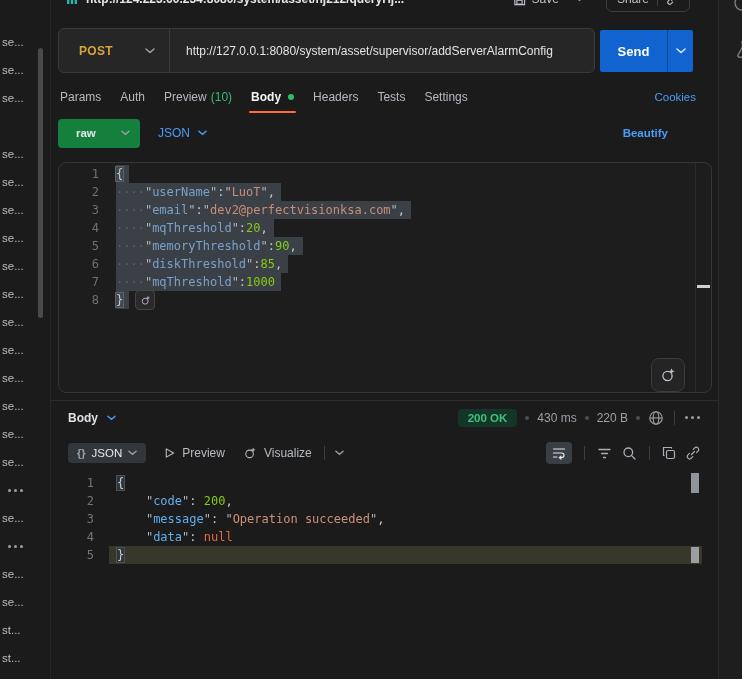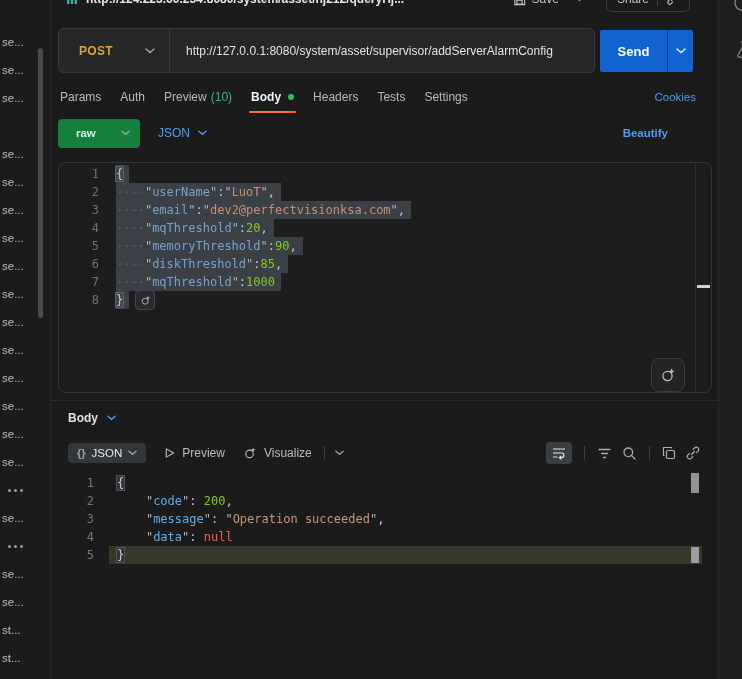--- a/index.html
+++ b/index.html
@@ -314,20 +314,41 @@
 
     <div class="resp-meta">
       <div class="resp-body-dd">
         <span>Body</span>
         <span class="chev">
           <svg width="9" height="6" viewBox="0 0 10 6">
               <path d="M1 1l4 3.5L9 1" fill="none" stroke="currentColor" stroke-width="1.5" stroke-linecap="round"></path>
             </svg>
         </span>
       </div>
+      <div class="resp-right">
+        <span class="status-badge">200 OK</span>
+        <span class="meta-dot"></span>
+        <span>430 ms</span>
+        <span class="meta-dot"></span>
+        <span>220 B</span>
+        <span class="meta-dot"></span>
+        <span>
+          <svg width="16" height="16" viewBox="0 0 16 16" fill="none" stroke="currentColor" stroke-width="1.1">
+              <circle cx="8" cy="8" r="6.2"></circle>
+              <ellipse cx="8" cy="8" rx="2.8" ry="6.2"></ellipse>
+              <path d="M1.8 8h12.4"></path>
+            </svg>
+        </span>
+        <span class="meta-sep"></span>
+        <span class="ooo">
+            <i></i>
+            <i></i>
+            <i></i>
+          </span>
+      </div>
     </div>
 
     <div class="resp-toolbar">
       <div class="fmt-pill">
         <span class="fmt-braces">{}</span>
         <span class="fmt-label">JSON</span>
         <span class="chev" style="color:#9aa0a6;">
           <svg width="9" height="6" viewBox="0 0 10 6">
               <path d="M1 1l4 3.5L9 1" fill="none" stroke="currentColor" stroke-width="1.5" stroke-linecap="round"></path>
             </svg>

